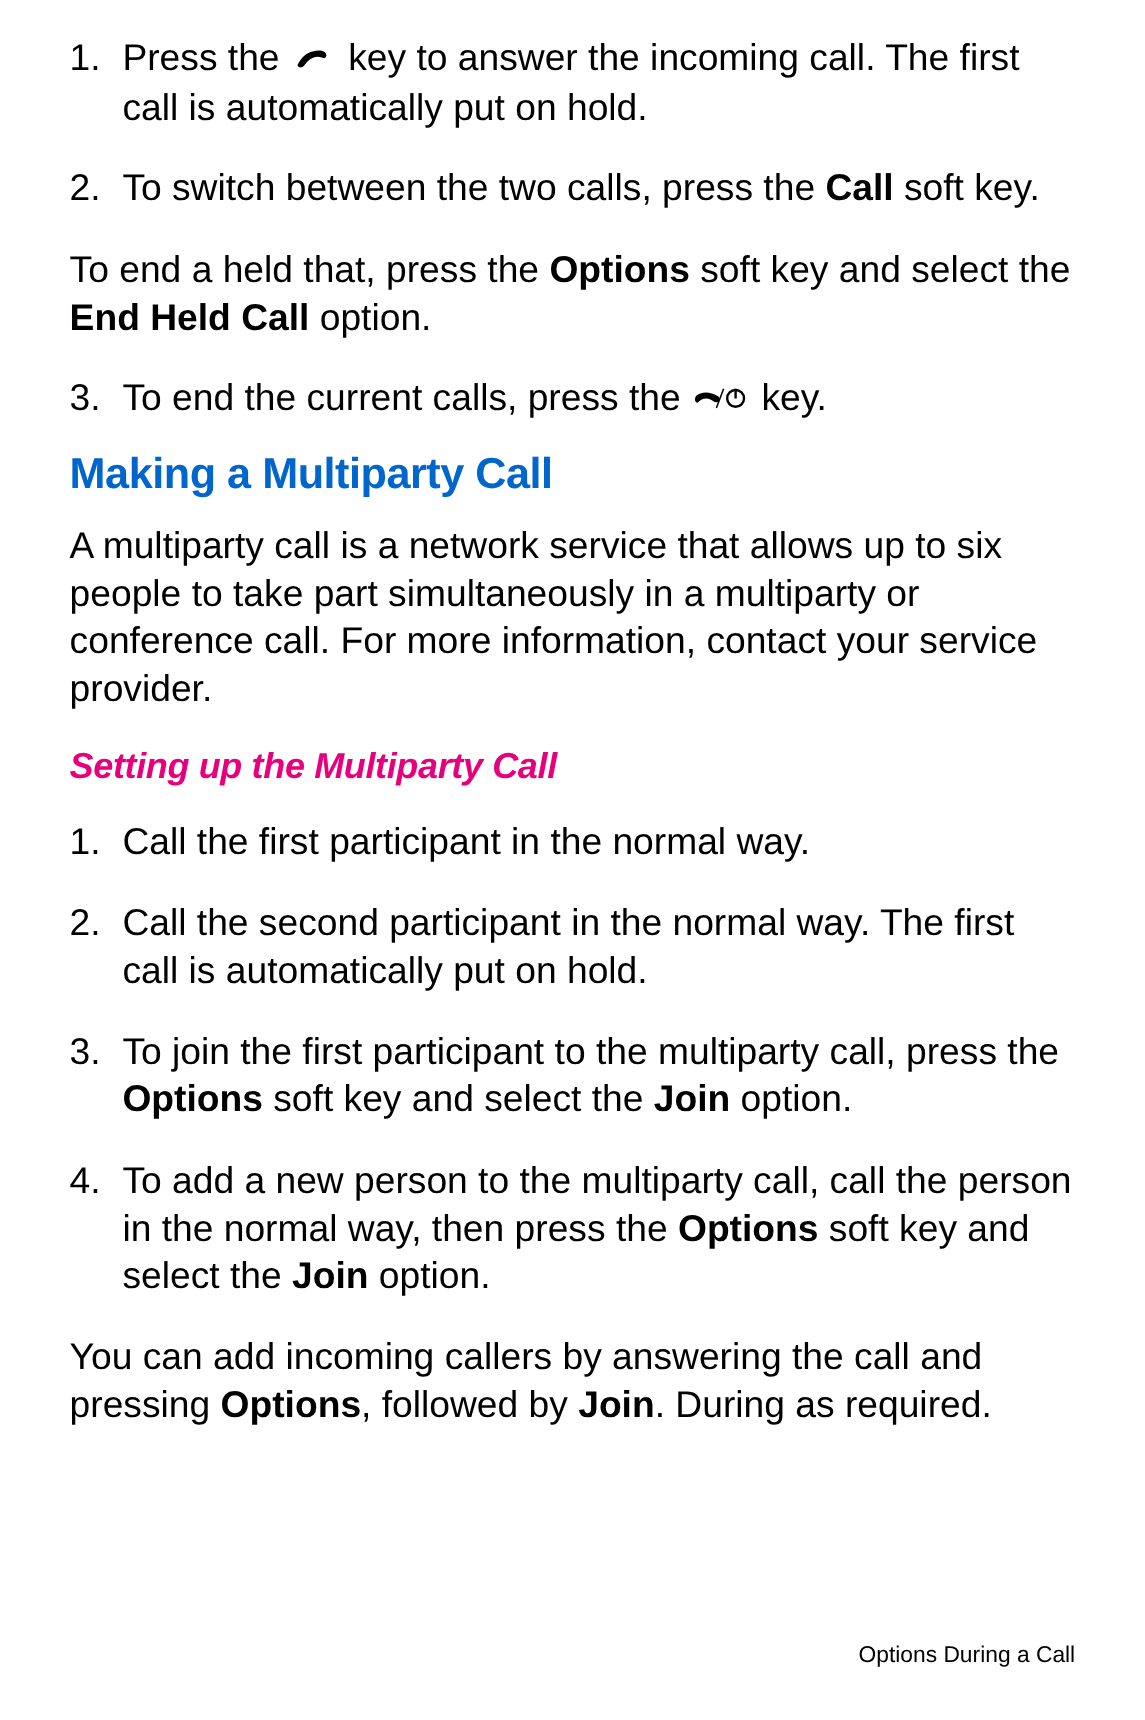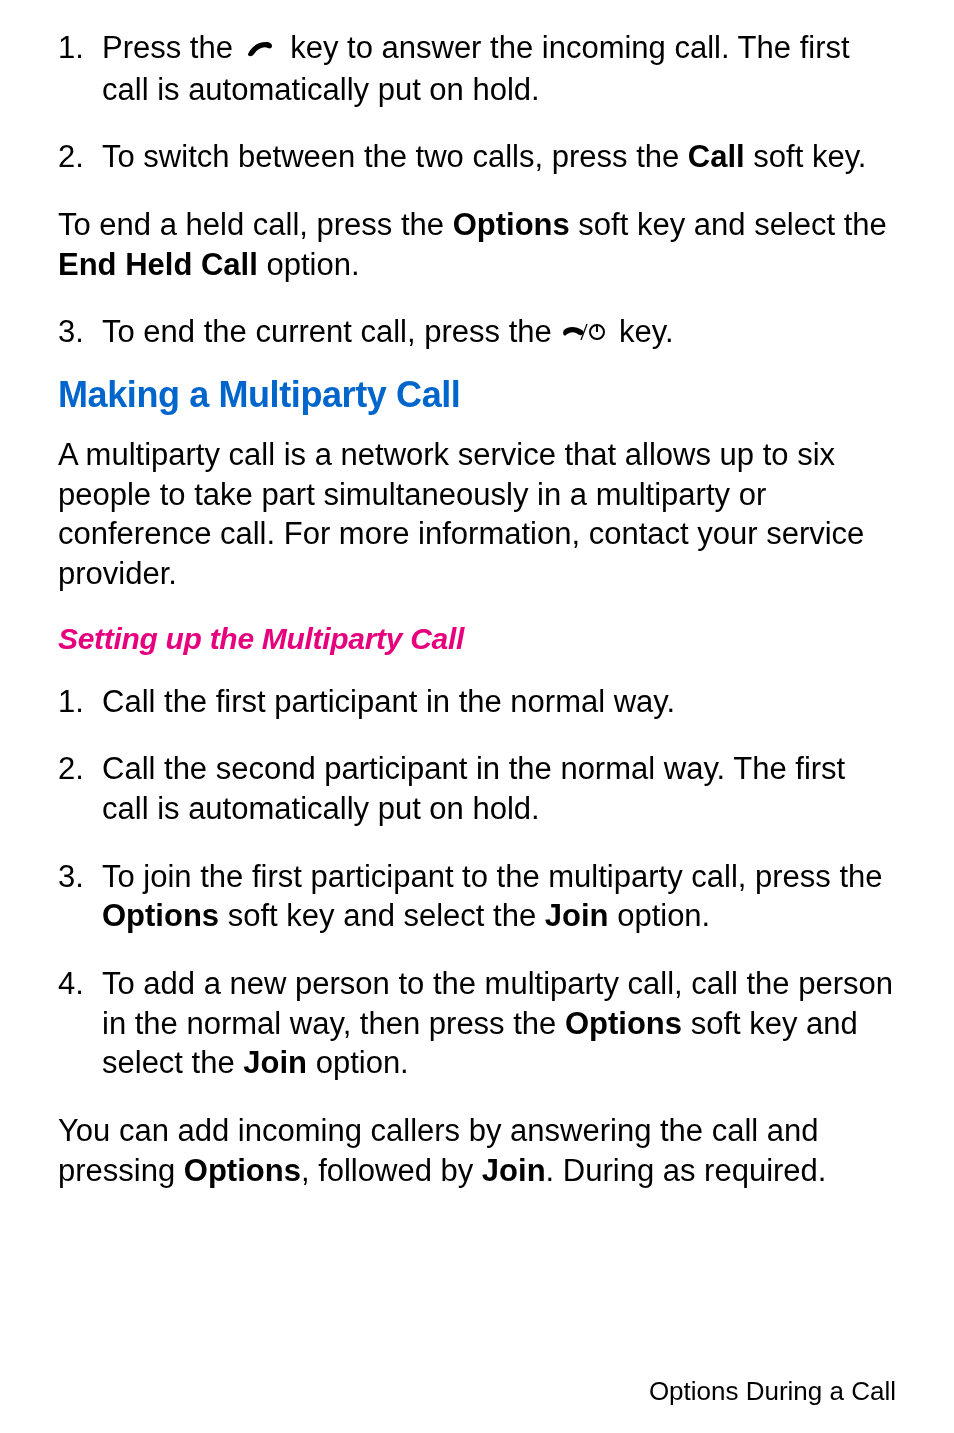--- a/index.html
+++ b/index.html
@@ -54,23 +54,23 @@
     font-family: Arial, Helvetica, sans-serif;
     font-stretch: condensed;
     letter-spacing: -0.3px;
     margin-top: 8px;
     margin-bottom: 26px;
     font-style: italic;
   }
   .footer {
     position: absolute;
     right: 58px;
-    bottom: 24px;
+    bottom: 40px;
     text-align: right;
-    font-size: 26px;
+    font-size: 19px;
     line-height: 1.3;
   }
   .icon-svg {
     vertical-align: middle;
     display: inline-block;
   }
 </style>
 </head>
 <body>
 
@@ -90,27 +90,27 @@
   </div>
 
   <div class="ol-item">
     <div class="ol-num">2.</div>
     <div class="ol-body">
       <span>To switch between the two calls, press the </span><span class="bold">Call</span><span> soft key.</span>
     </div>
   </div>
 
   <div class="para">
-    <span>To end a held call, press the </span><span class="bold">Options</span><span> soft key and select the </span><span class="bold">End Held Call</span><span> option.</span>
+    <span>To end a held that, press the </span><span class="bold">Options</span><span> soft key and select the </span><span class="bold">End Held Call</span><span> option.</span>
   </div>
 
   <div class="ol-item" style="margin-bottom:20px;">
     <div class="ol-num">3.</div>
     <div class="ol-body">
-      <span>To end the current call, press the </span>
+      <span>To end the current calls, press the </span>
       <span class="icon-svg">
         <svg width="50" height="24" viewBox="0 0 50 24">
           <path d="M4 10 C8 6, 16 6, 22 10 C24 11, 24 14, 22 15 C20 16, 18 14, 16 13 C12 11, 8 13, 6 15 C4 17, 2 13, 4 10 Z" fill="#000"></path>
           <line x1="27" y1="4" x2="21" y2="20" stroke="#000" stroke-width="1.3"></line>
           <circle cx="37" cy="12" r="7" fill="none" stroke="#000" stroke-width="2"></circle>
           <line x1="37" y1="4" x2="37" y2="12" stroke="#000" stroke-width="2"></line>
         </svg>
       </span>
       <span> key.</span>
     </div>

